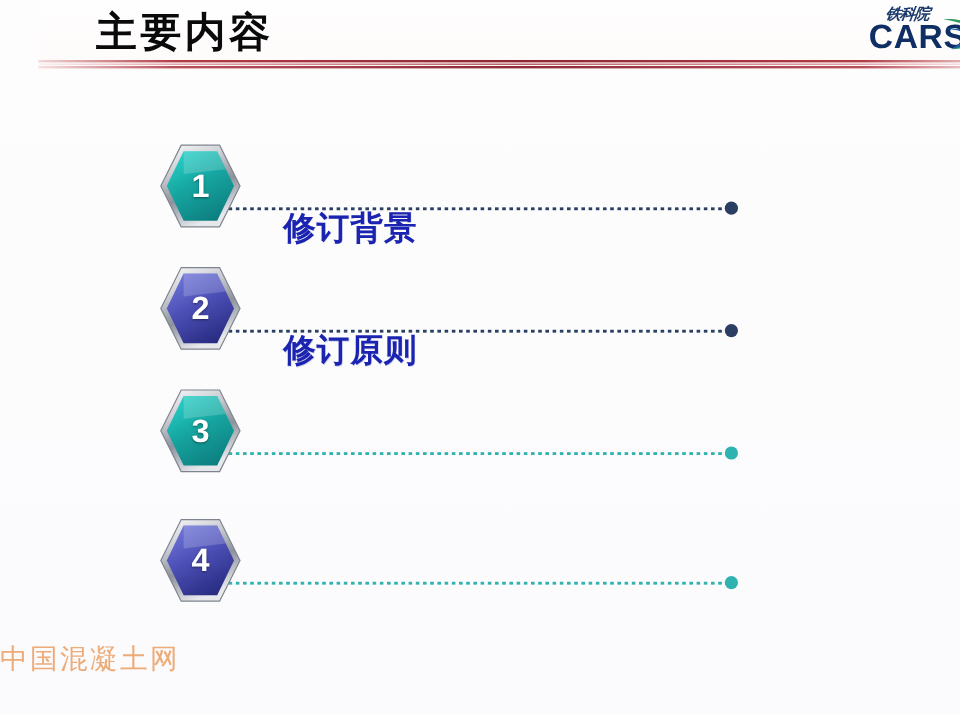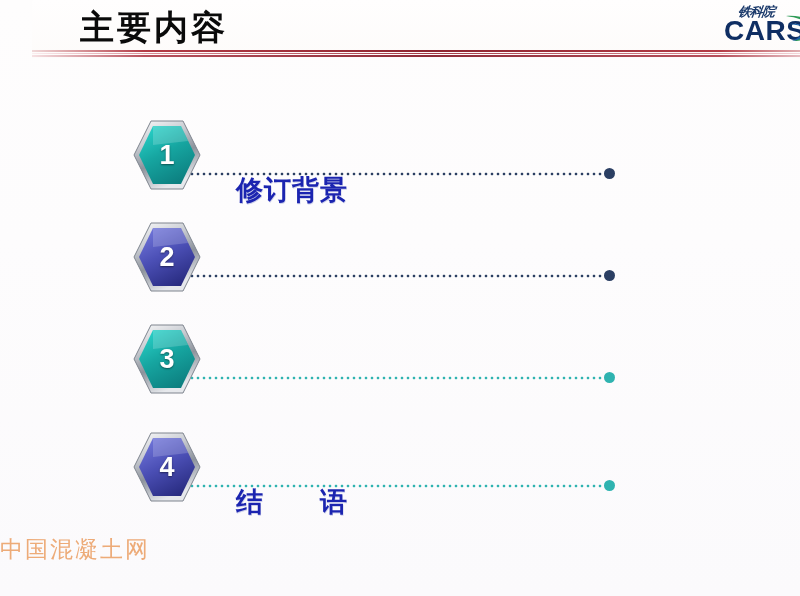--- a/index.html
+++ b/index.html
@@ -265,20 +265,21 @@
             <stop offset="45%" stop-color="#4b4fb5"></stop>
             <stop offset="100%" stop-color="#272a7e"></stop>
           </linearGradient>
         </defs>
         <polygon points="21,3 53,3 70,37 53,71 21,71 4,37" fill="url(#rim2)" stroke="#7e848e" stroke-width="1"></polygon>
         <polygon points="23,8 51,8 65,37 51,66 23,66 9,37" fill="url(#fill2)"></polygon>
         <polygon points="23,8 51,8 58,23 23,27" fill="rgba(255,255,255,0.18)"></polygon>
       </svg>
       <div class="hexnum">2</div>
     </div>
+    <div class="rowlabel">修订原则</div>
   </div>
 
   <div class="row row-3">
     <div class="dots c-teal"></div>
     <div class="dots-end c-teal"></div>
     <div class="hexwrap">
       <svg class="hex" viewBox="0 0 74 74">
         <defs>
           <linearGradient id="rim3" x1="0" y1="0" x2="0.4" y2="1">
             <stop offset="0%" stop-color="#fdfdfd"></stop>
@@ -317,18 +318,17 @@
             <stop offset="45%" stop-color="#4b4fb5"></stop>
             <stop offset="100%" stop-color="#272a7e"></stop>
           </linearGradient>
         </defs>
         <polygon points="21,3 53,3 70,37 53,71 21,71 4,37" fill="url(#rim4)" stroke="#7e848e" stroke-width="1"></polygon>
         <polygon points="23,8 51,8 65,37 51,66 23,66 9,37" fill="url(#fill4)"></polygon>
         <polygon points="23,8 51,8 58,23 23,27" fill="rgba(255,255,255,0.18)"></polygon>
       </svg>
       <div class="hexnum">4</div>
     </div>
-    <div class="rowlabel">结　　语</div>
   </div>
 
   <div class="watermark">中国混凝土网</div>
 
 </div>
 
 </body></html>

